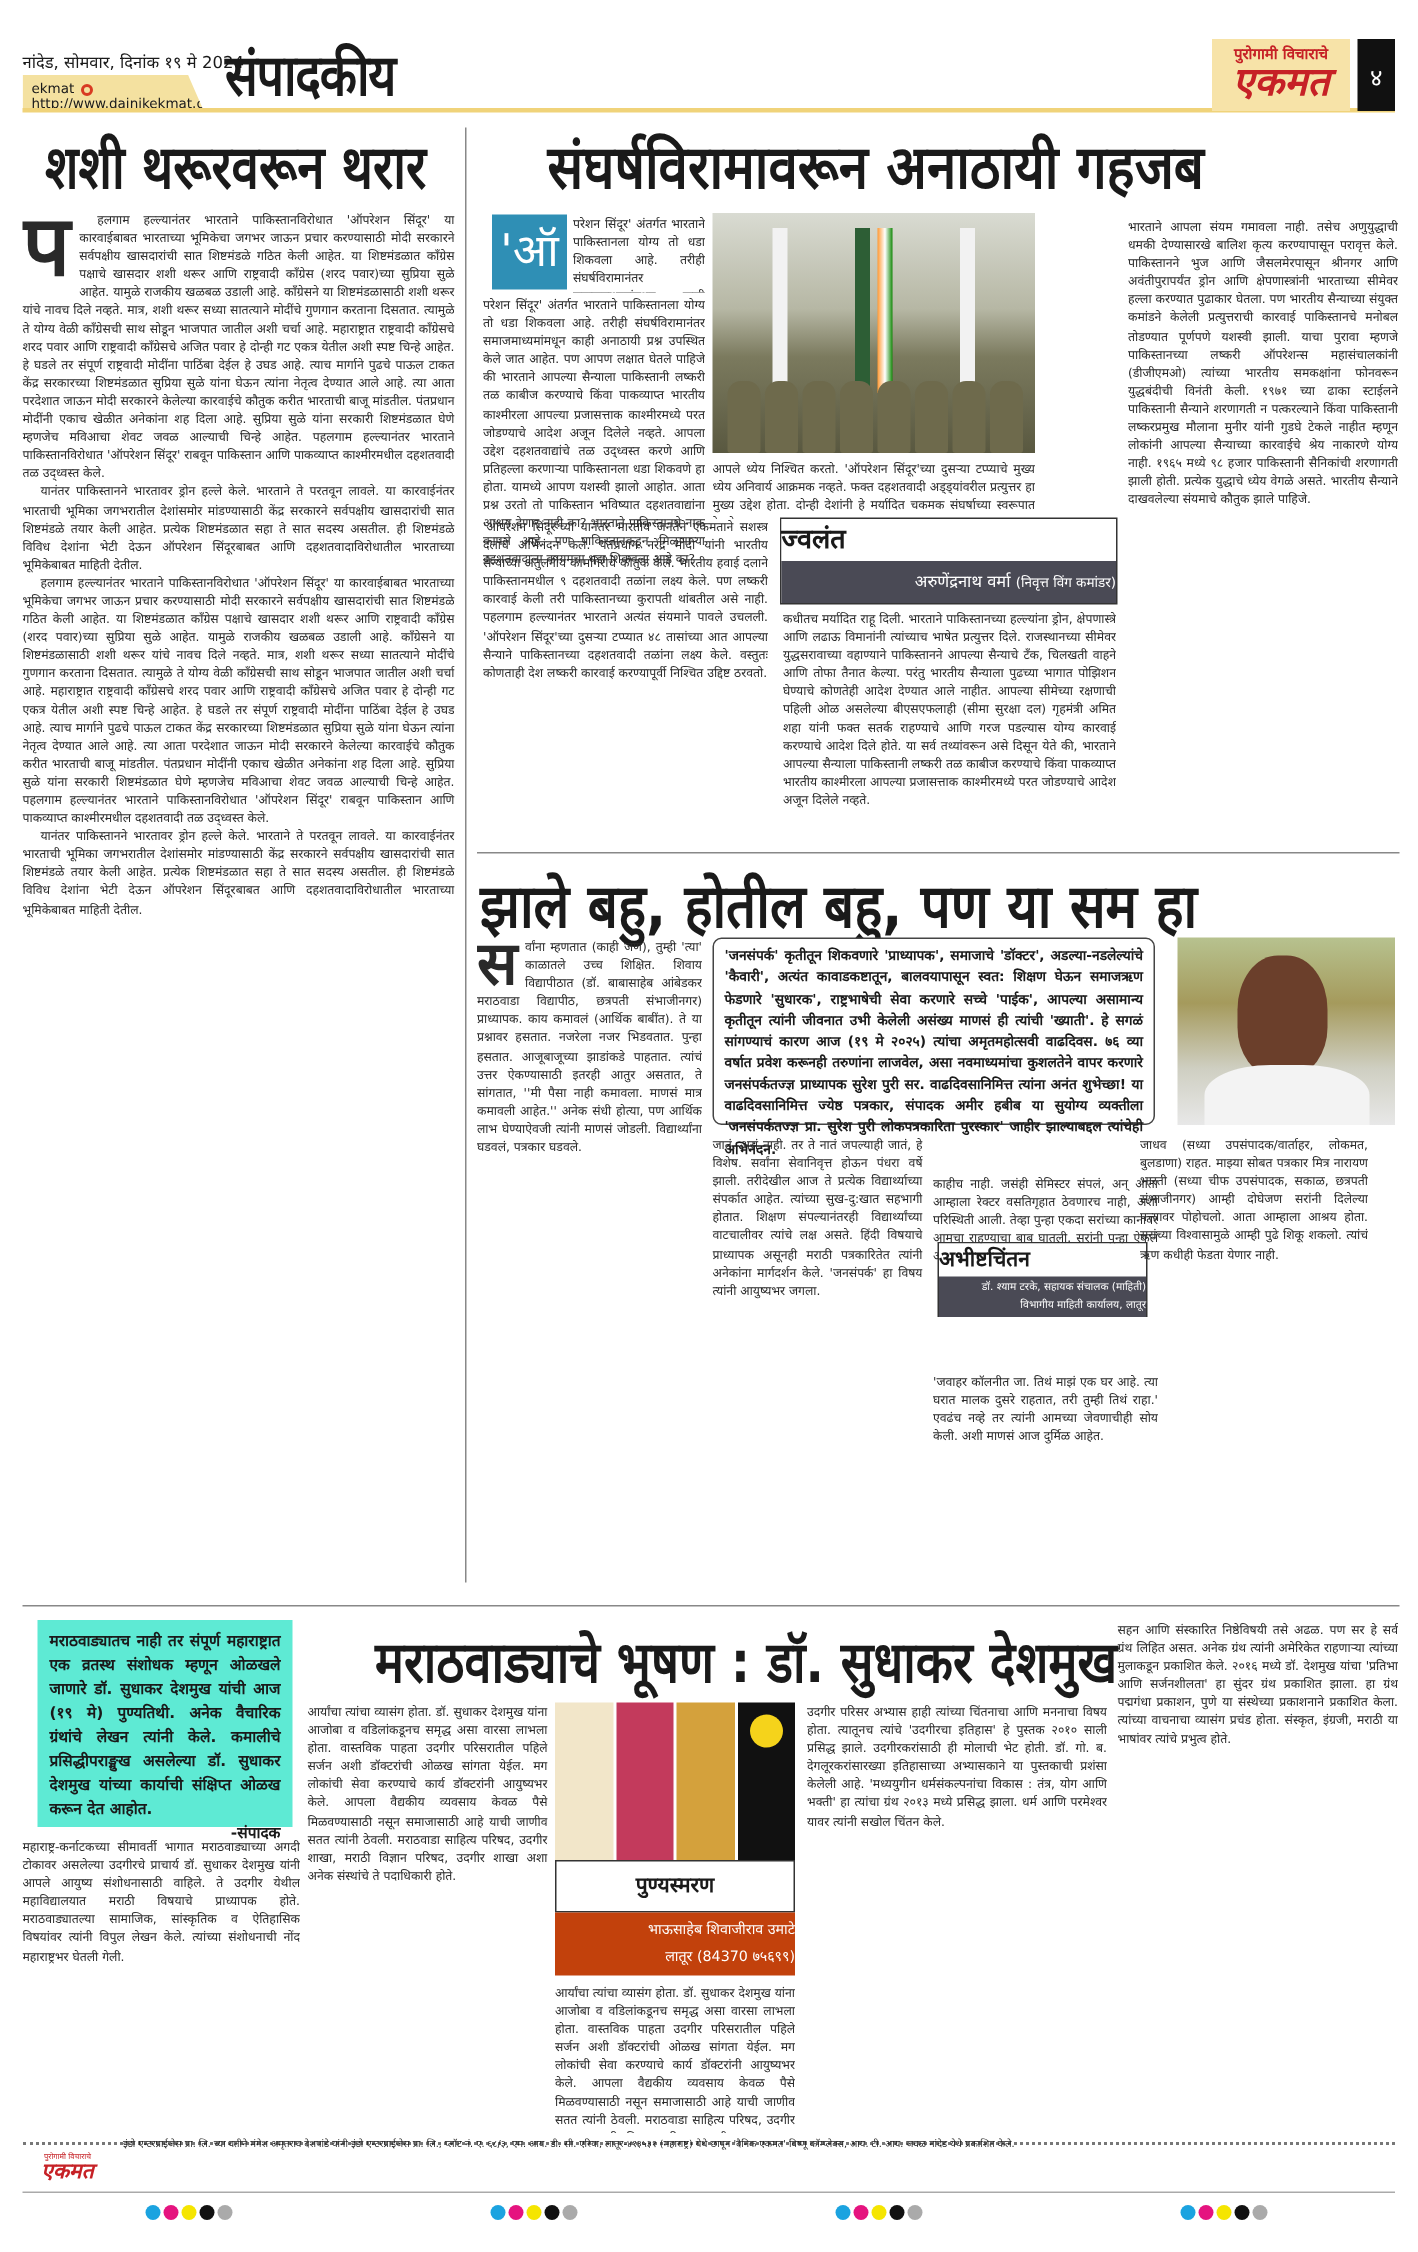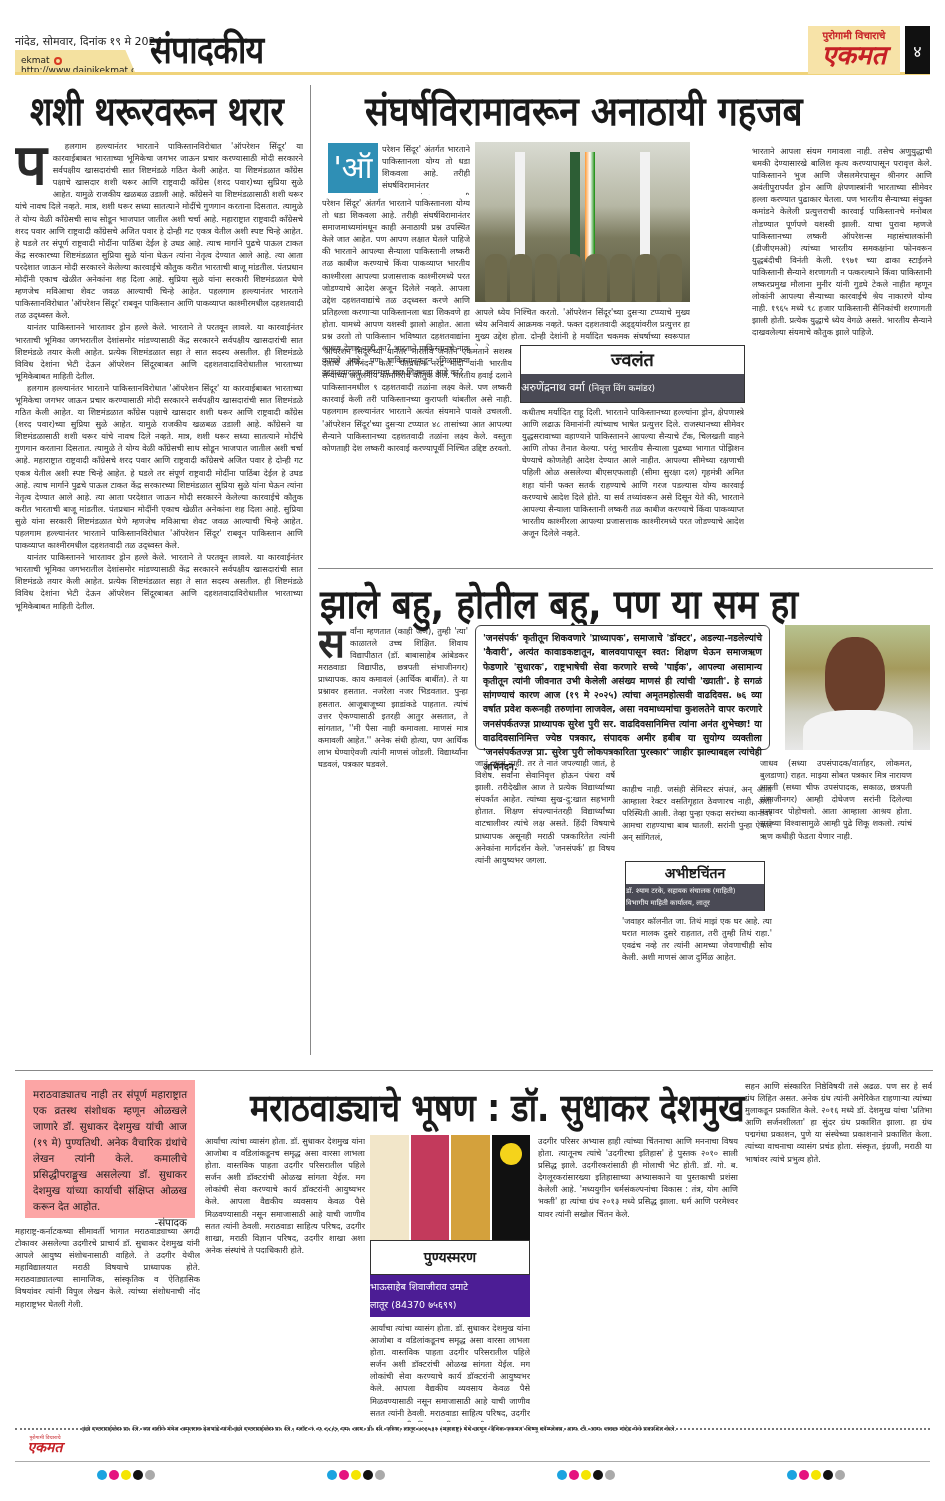--- a/index.html
+++ b/index.html
@@ -27,29 +27,29 @@
 .hr{height:1px;background:#888}
 .dropcap{float:left;font-size:56px;line-height:50px;margin-right:6px;font-weight:bold;font-family:"DejaVu Sans",sans-serif}
 .dropcap2{float:left;font-size:40px;line-height:36px;margin-right:5px;font-weight:bold;font-family:"DejaVu Sans",sans-serif}
 #aa-box{left:328px;top:143px;width:50px;height:50px;background:#2f8fb5;color:#fff;font-size:30px;text-align:center;line-height:50px;font-family:"DejaVu Sans",sans-serif}
 
 #photo1{left:475px;top:142px;width:215px;height:160px;background:linear-gradient(180deg,#d9dbd2 0%,#b6b7a4 40%,#7b7a5e 60%,#595840 100%);overflow:hidden}
 .flag{position:absolute;top:10px;width:10px;height:110px;background:#f2f2f2}
 .soldier{position:absolute;bottom:0;width:22px;height:48px;border-radius:9px 9px 2px 2px;background:#6e6a4c}
 
 .colbox{border:1px solid #333}
-.colbox .ttl{background:#fff;text-align:center;font-size:22px;font-weight:bold;font-family:"DejaVu Sans",sans-serif;height:38px;line-height:38px}
-.colbox .auth{background:#4a4a55;color:#fff;text-align:left;font-family:"DejaVu Sans",sans-serif}
+.colbox .ttl{background:#fff;text-align:left;font-size:22px;font-weight:bold;font-family:"DejaVu Sans",sans-serif;height:38px;line-height:38px}
+.colbox .auth{background:#4a4a55;color:#fff;text-align:right;font-family:"DejaVu Sans",sans-serif}
 
 #bio{left:475px;top:625px;width:295px;height:125px;border:1px solid #444;border-radius:6px;padding:5px 7px;font-size:9.2px;line-height:14.3px;font-family:"DejaVu Sans",sans-serif;font-weight:bold;text-align:justify;background:#fff}
 #portrait{left:785px;top:625px;width:145px;height:125px;background:linear-gradient(180deg,#b7c28f 0%,#a59a5c 35%,#cfcfc2 70%,#e8e8e8 100%);overflow:hidden}
 #portrait .face{position:absolute;left:40px;top:12px;width:60px;height:80px;border-radius:45% 45% 40% 40%;background:#6b3f2b}
 #portrait .shirt{position:absolute;left:18px;top:85px;width:110px;height:50px;border-radius:40% 40% 0 0;background:#f3f3f3}
 
-#intro{left:25px;top:1080px;width:170px;height:138px;background:#fca5a5;padding:6px 8px;font-size:10.3px;line-height:16px;font-weight:normal;font-family:"DejaVu Sans",sans-serif;text-align:justify}
+#intro{left:25px;top:1080px;width:170px;height:138px;background:#5eead4;padding:6px 8px;font-size:10.3px;line-height:16px;font-weight:bold;font-family:"DejaVu Sans",sans-serif;text-align:justify}
 #intro .sig{text-align:right;display:block}
 #books{left:370px;top:1135px;width:160px;height:105px;display:flex;gap:2px}
 #books div{flex:1}
 
 #foot-rule{left:15px;top:1428px;width:915px;height:3px;border-top:2px dotted #777}
 #foot-logo{left:15px;top:1434px;width:60px;height:22px;font-family:"DejaVu Sans",sans-serif;text-align:center}
 #foot-logo .t{font-size:5px;color:#c62126}
 #foot-logo .n{font-size:14px;font-weight:bold;color:#c62126;line-height:14px;font-style:italic}
 #foot-text{left:82px;top:1424px;width:850px;font-size:6.4px;line-height:10px;font-family:"DejaVu Sans",sans-serif}
 #foot-rule2{left:15px;top:1461px;width:915px;height:1px;background:#aaa}
@@ -119,21 +119,21 @@
   <span class="dropcap2">स</span>
   <span>र्वांना म्हणतात (काही जण), तुम्ही 'त्या' काळातले उच्च शिक्षित. शिवाय विद्यापीठात (डॉ. बाबासाहेब आंबेडकर मराठवाडा विद्यापीठ, छत्रपती संभाजीनगर) प्राध्यापक. काय कमावलं (आर्थिक बाबींत). ते या प्रश्नावर हसतात. नजरेला नजर भिडवतात. पुन्हा हसतात. आजूबाजूच्या झाडांकडे पाहतात. त्यांचं उत्तर ऐकण्यासाठी इतरही आतुर असतात, ते सांगतात, ''मी पैसा नाही कमावला. माणसं मात्र कमावली आहेत.'' अनेक संधी होत्या, पण आर्थिक लाभ घेण्याऐवजी त्यांनी माणसं जोडली. विद्यार्थ्यांना घडवलं, पत्रकार घडवले.</span>
 </div>
 <div class="abs" id="bio">'जनसंपर्क' कृतीतून शिकवणारे 'प्राध्यापक', समाजाचे 'डॉक्टर', अडल्या-नडलेल्यांचे 'कैवारी', अत्यंत कावाडकष्टातून, बालवयापासून स्वत: शिक्षण घेऊन समाजऋण फेडणारे 'सुधारक', राष्ट्रभाषेची सेवा करणारे सच्चे 'पाईक', आपल्या असामान्य कृतीतून त्यांनी जीवनात उभी केलेली असंख्य माणसं ही त्यांची 'ख्याती'. हे सगळं सांगण्याचं कारण आज (१९ मे २०२५) त्यांचा अमृतमहोत्सवी वाढदिवस. ७६ व्या वर्षात प्रवेश करूनही तरुणांना लाजवेल, असा नवमाध्यमांचा कुशलतेने वापर करणारे जनसंपर्कतज्ज्ञ प्राध्यापक सुरेश पुरी सर. वाढदिवसानिमित्त त्यांना अनंत शुभेच्छा! या वाढदिवसानिमित्त ज्येष्ठ पत्रकार, संपादक अमीर हबीब या सुयोग्य व्यक्तीला 'जनसंपर्कतज्ज्ञ प्रा. सुरेश पुरी लोकपत्रकारिता पुरस्कार' जाहीर झाल्याबद्दल त्यांचेही अभिनंदन.</div>
 <div class="abs" id="portrait">
   <div class="face"></div>
   <div class="shirt"></div>
 </div>
 <div class="abs txt" style="left:475px;top:757px;width:140px;height:305px">जातं, असं नाही. तर ते नातं जपल्याही जातं, हे विशेष. सर्वांना सेवानिवृत्त होऊन पंधरा वर्षे झाली. तरीदेखील आज ते प्रत्येक विद्यार्थ्याच्या संपर्कात आहेत. त्यांच्या सुख-दु:खात सहभागी होतात. शिक्षण संपल्यानंतरही विद्यार्थ्यांच्या वाटचालीवर त्यांचे लक्ष असते. हिंदी विषयाचे प्राध्यापक असूनही मराठी पत्रकारितेत त्यांनी अनेकांना मार्गदर्शन केले. 'जनसंपर्क' हा विषय त्यांनी आयुष्यभर जगला.</div>
 <div class="abs txt" style="left:622px;top:783px;width:150px;height:60px">काहीच नाही. जसंही सेमिस्टर संपलं, अन् आता आम्हाला रेक्टर वसतिगृहात ठेवणारच नाही, अशी परिस्थिती आली. तेव्हा पुन्हा एकदा सरांच्या कानावर आमचा राहण्याचा बाब घातली. सरांनी पुन्हा ऐकलं अन् सांगितलं,</div>
-<div class="abs colbox" style="left:625px;top:861px;width:140px;height:50px">
+<div class="abs colbox" style="left:625px;top:828px;width:140px;height:50px">
   <div class="ttl" style="font-size:14px;height:22px;line-height:22px">अभीष्टचिंतन</div>
   <div class="auth" style="height:27px;font-size:7px;line-height:12px;padding-top:1px">
     <div>डॉ. श्याम टरके, सहायक संचालक (माहिती)</div>
     <div>विभागीय माहिती कार्यालय, लातूर</div>
   </div>
 </div>
 <div class="abs txt" style="left:622px;top:915px;width:150px;height:150px">'जवाहर कॉलनीत जा. तिथं माझं एक घर आहे. त्या घरात मालक दुसरे राहतात, तरी तुम्ही तिथं राहा.' एवढंच नव्हे तर त्यांनी आमच्या जेवणाचीही सोय केली. अशी माणसं आज दुर्मिळ आहेत.</div>
 <div class="abs txt" style="left:760px;top:757px;width:152px;height:305px">जाधव (सध्या उपसंपादक/वार्ताहर, लोकमत, बुलडाणा) राहत. माझ्या सोबत पत्रकार मित्र नारायण भारती (सध्या चीफ उपसंपादक, सकाळ, छत्रपती संभाजीनगर) आम्ही दोघेजण सरांनी दिलेल्या पत्त्यावर पोहोचलो. आता आम्हाला आश्रय होता. सरांच्या विश्वासामुळे आम्ही पुढे शिकू शकलो. त्यांचं ऋण कधीही फेडता येणार नाही.</div>
 <div class="abs hr" style="left:15px;top:1070px;width:918px"></div>
 
@@ -146,21 +146,21 @@
 <div class="abs txt" style="left:205px;top:1135px;width:160px;height:285px">आर्यांचा त्यांचा व्यासंग होता. डॉ. सुधाकर देशमुख यांना आजोबा व वडिलांकडूनच समृद्ध असा वारसा लाभला होता. वास्तविक पाहता उदगीर परिसरातील पहिले सर्जन अशी डॉक्टरांची ओळख सांगता येईल. मग लोकांची सेवा करण्याचे कार्य डॉक्टरांनी आयुष्यभर केले. आपला वैद्यकीय व्यवसाय केवळ पैसे मिळवण्यासाठी नसून समाजासाठी आहे याची जाणीव सतत त्यांनी ठेवली. मराठवाडा साहित्य परिषद, उदगीर शाखा, मराठी विज्ञान परिषद, उदगीर शाखा अशा अनेक संस्थांचे ते पदाधिकारी होते.</div>
 <div class="abs" id="books">
   <div style="background:#f2e6c9"></div>
   <div style="background:#c33a5c"></div>
   <div style="background:#d4a13c"></div>
   <div style="background:#111;position:relative">
       <div style="position:absolute;left:8px;top:8px;width:22px;height:22px;border-radius:50%;background:#f5d31b"></div>
     </div>
 </div>
 <div class="abs" style="left:370px;top:1240px;width:160px;height:35px;background:#fff;border:1px solid #333;text-align:center;font-size:14px;font-weight:bold;font-family:'DejaVu Sans',sans-serif;line-height:33px">पुण्यस्मरण</div>
-<div class="abs" style="left:370px;top:1275px;width:160px;height:42px;background:#4c1d95;color:#fff;text-align:left;font-family:'DejaVu Sans',sans-serif;font-size:9.5px;line-height:18px;padding-top:3px">
+<div class="abs" style="left:370px;top:1275px;width:160px;height:42px;background:#c2410c;color:#fff;text-align:right;font-family:'DejaVu Sans',sans-serif;font-size:9.5px;line-height:18px;padding-top:3px">
   <div>भाऊसाहेब शिवाजीराव उमाटे</div>
   <div>लातूर (84370 ७५६९९)</div>
 </div>
 <div class="abs txt" style="left:370px;top:1322px;width:160px;height:100px">आर्यांचा त्यांचा व्यासंग होता. डॉ. सुधाकर देशमुख यांना आजोबा व वडिलांकडूनच समृद्ध असा वारसा लाभला होता. वास्तविक पाहता उदगीर परिसरातील पहिले सर्जन अशी डॉक्टरांची ओळख सांगता येईल. मग लोकांची सेवा करण्याचे कार्य डॉक्टरांनी आयुष्यभर केले. आपला वैद्यकीय व्यवसाय केवळ पैसे मिळवण्यासाठी नसून समाजासाठी आहे याची जाणीव सतत त्यांनी ठेवली. मराठवाडा साहित्य परिषद, उदगीर शाखा, मराठी विज्ञान परिषद, उदगीर शाखा अशा अनेक संस्थांचे ते पदाधिकारी होते.</div>
 <div class="abs txt" style="left:538px;top:1135px;width:200px;height:285px">उदगीर परिसर अभ्यास हाही त्यांच्या चिंतनाचा आणि मननाचा विषय होता. त्यातूनच त्यांचे 'उदगीरचा इतिहास' हे पुस्तक २०१० साली प्रसिद्ध झाले. उदगीरकरांसाठी ही मोलाची भेट होती. डॉ. गो. ब. देगलूरकरांसारख्या इतिहासाच्या अभ्यासकाने या पुस्तकाची प्रशंसा केलेली आहे. 'मध्ययुगीन धर्मसंकल्पनांचा विकास : तंत्र, योग आणि भक्ती' हा त्यांचा ग्रंथ २०१३ मध्ये प्रसिद्ध झाला. धर्म आणि परमेश्वर यावर त्यांनी सखोल चिंतन केले.</div>
 <div class="abs txt" style="left:745px;top:1080px;width:187px;height:340px">सहन आणि संस्कारित निष्ठेविषयी तसे अढळ. पण सर हे सर्व ग्रंथ लिहित असत. अनेक ग्रंथ त्यांनी अमेरिकेत राहणाऱ्या त्यांच्या मुलाकडून प्रकाशित केले. २०१६ मध्ये डॉ. देशमुख यांचा 'प्रतिभा आणि सर्जनशीलता' हा सुंदर ग्रंथ प्रकाशित झाला. हा ग्रंथ पद्मगंधा प्रकाशन, पुणे या संस्थेच्या प्रकाशनाने प्रकाशित केला. त्यांच्या वाचनाचा व्यासंग प्रचंड होता. संस्कृत, इंग्रजी, मराठी या भाषांवर त्यांचे प्रभुत्व होते.</div>
 
 <div class="abs" id="foot-rule"></div>
 <div class="abs" id="foot-logo">
   <div class="t">पुरोगामी विचाराचे</div>

